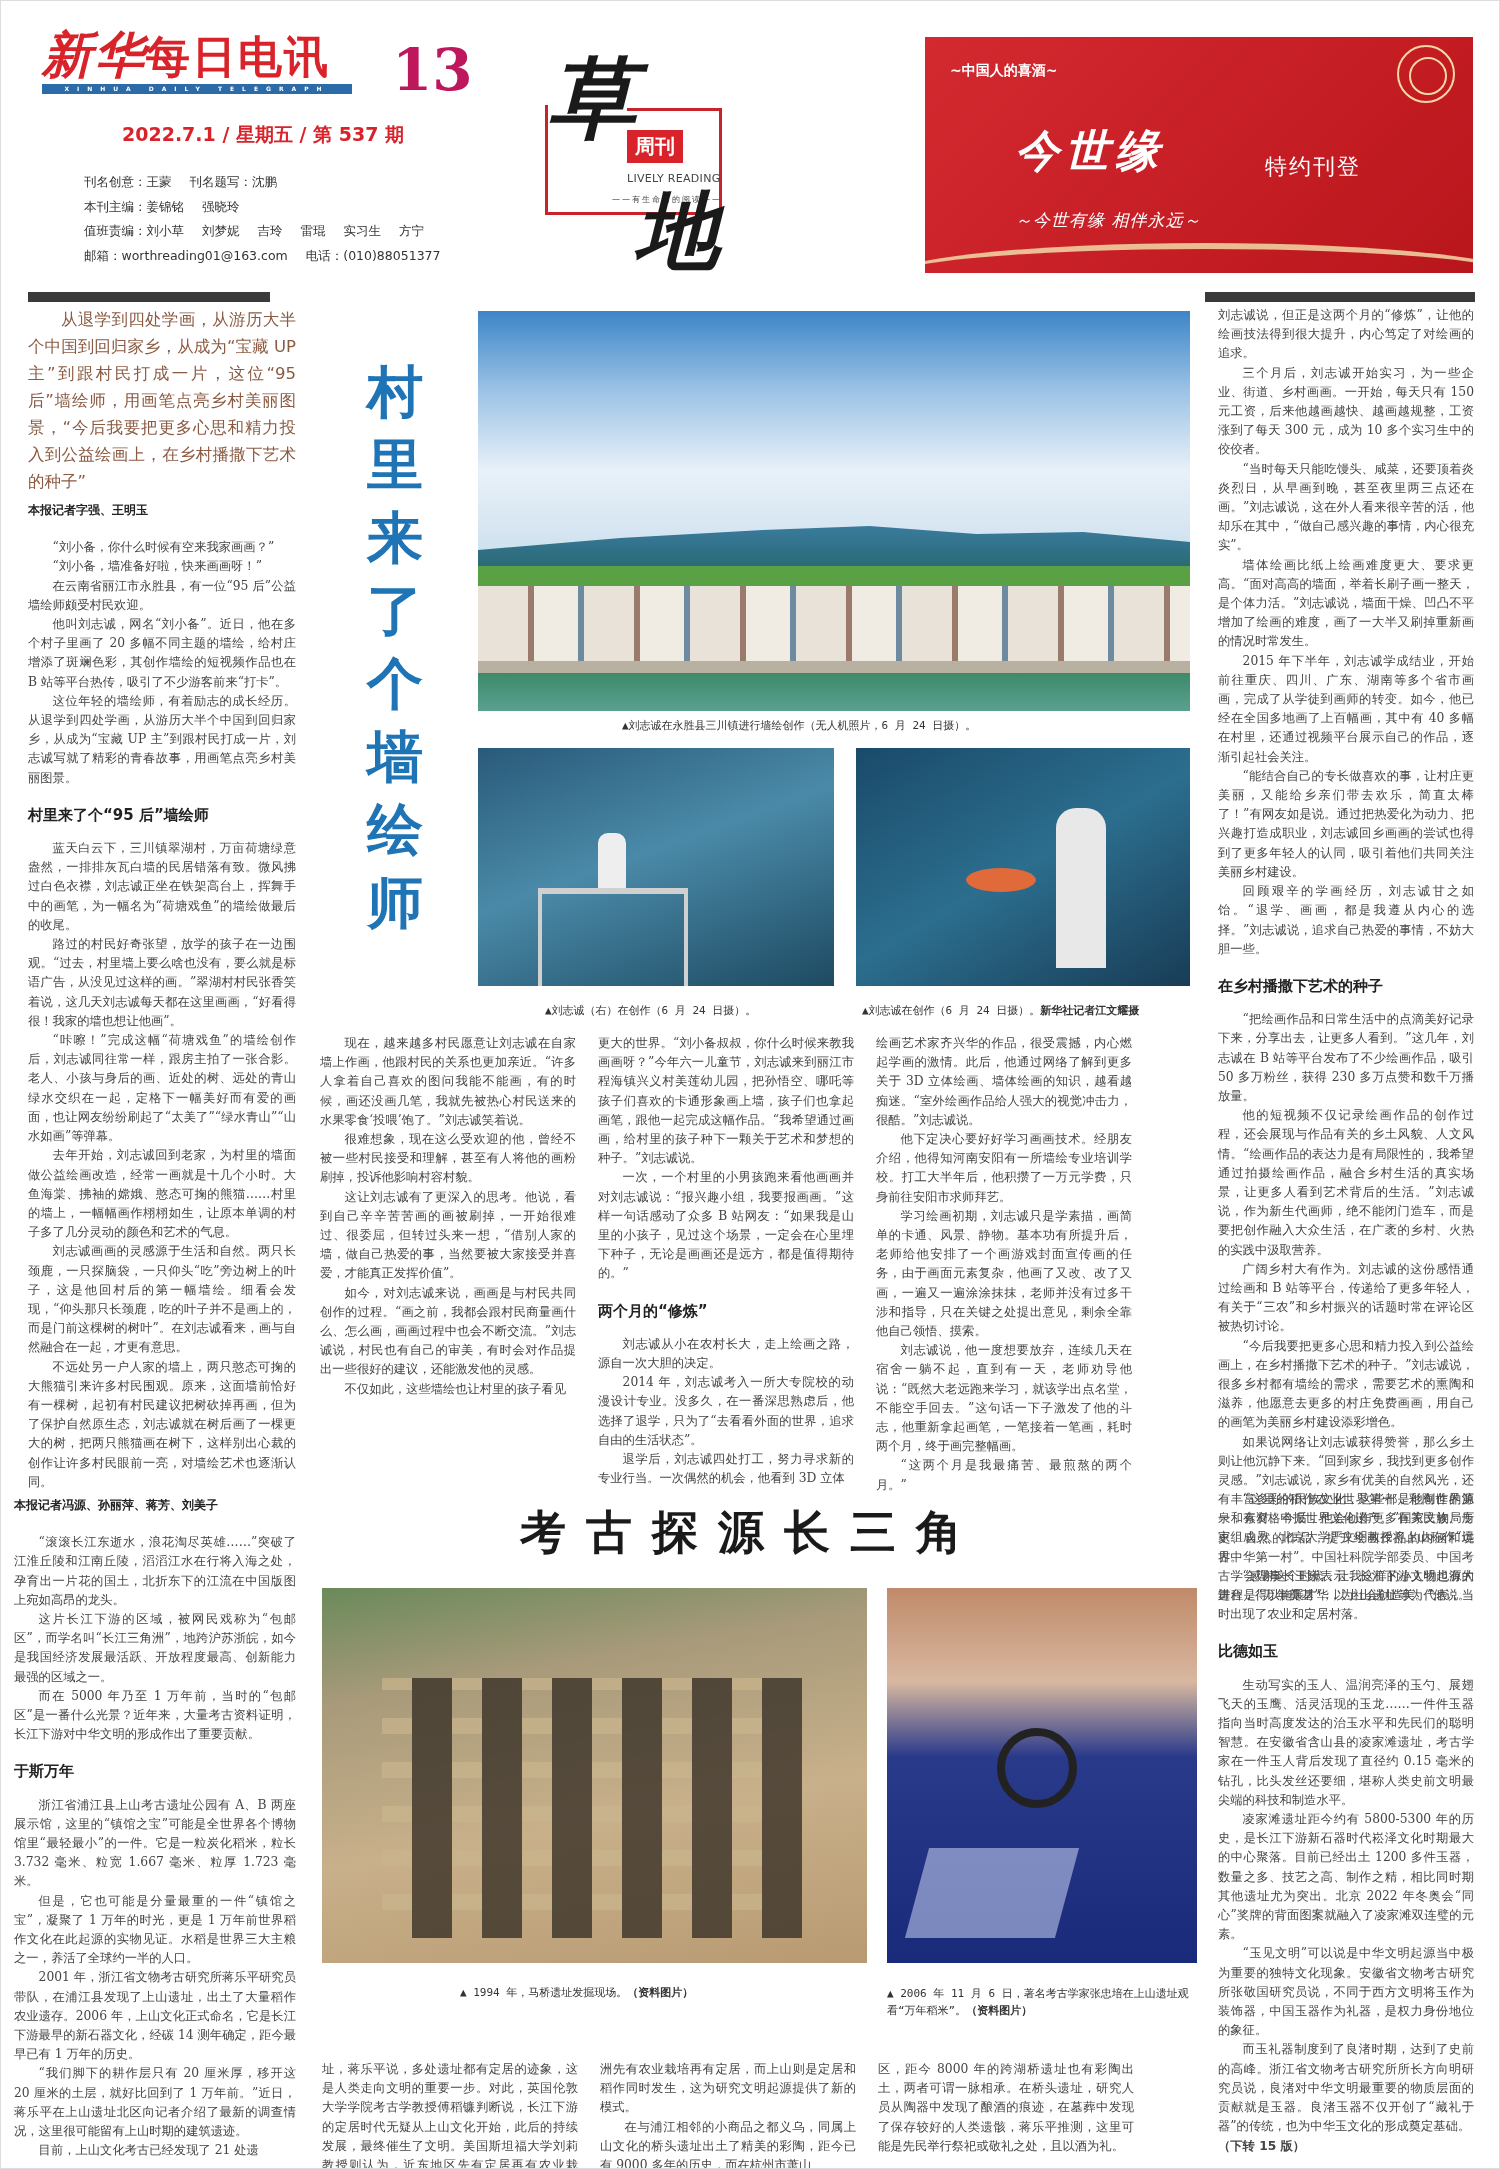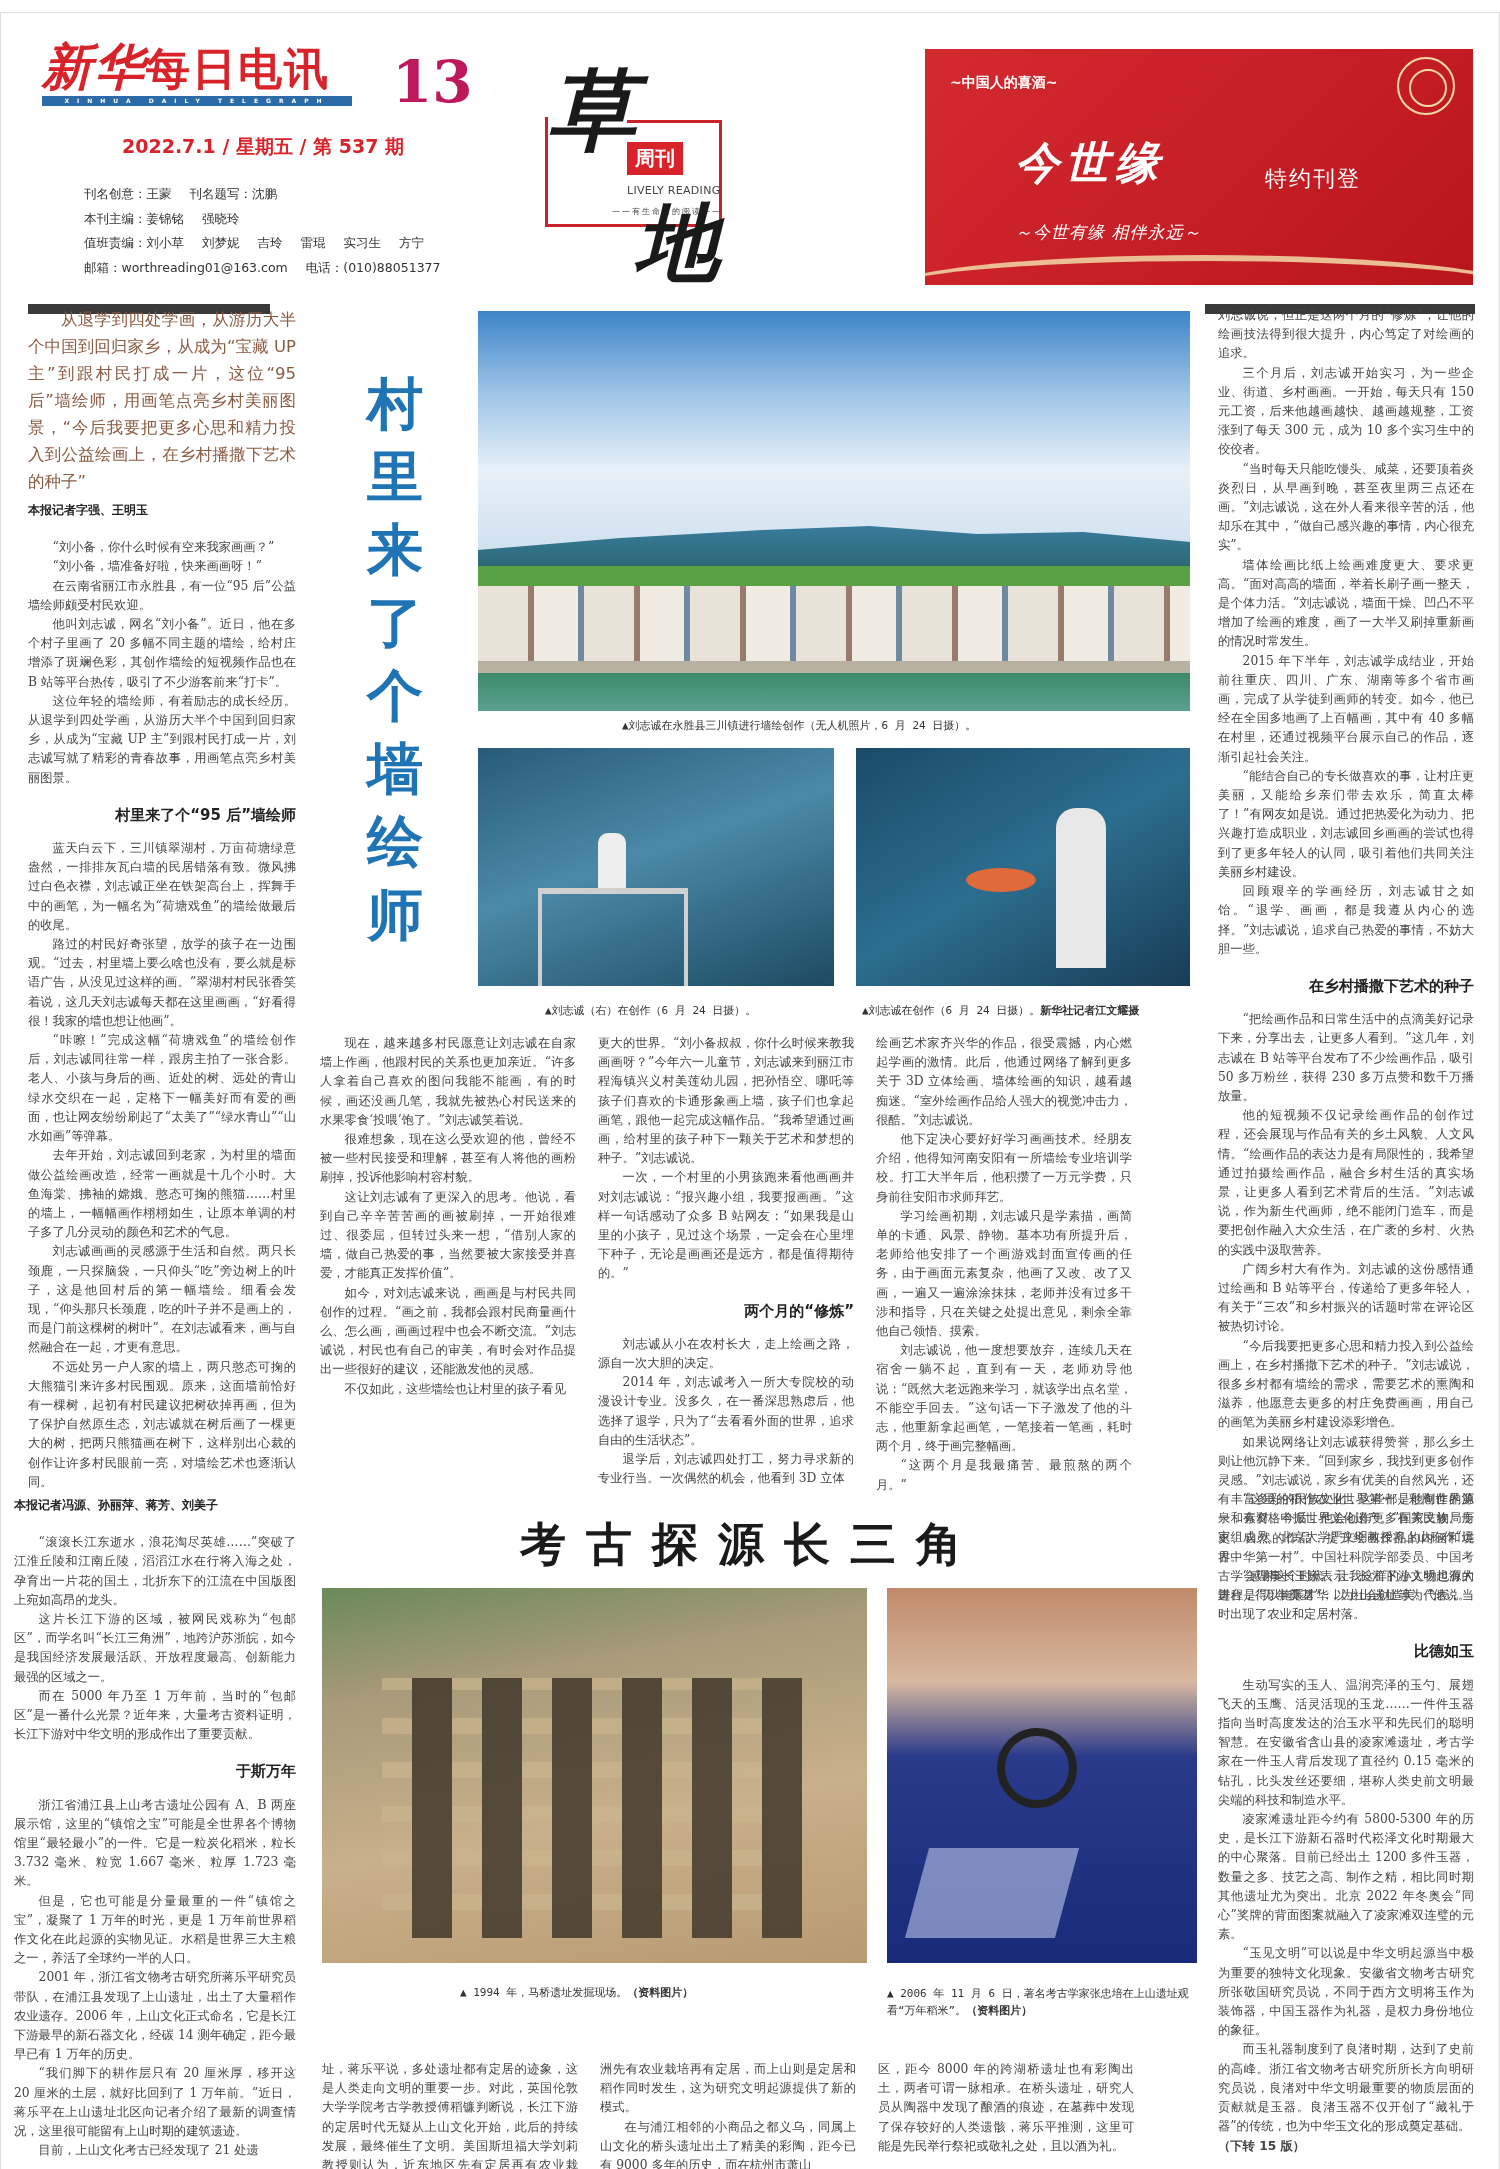--- a/index.html
+++ b/index.html
@@ -1,18 +1,18 @@
 <!DOCTYPE html>
 <html><head>
 <meta charset="utf-8">
 <style>
   * { box-sizing: border-box; margin: 0; padding: 0; }
   html, body { width: 1500px; height: 2169px; background: #fff; overflow: hidden; }
   body { font-family: "DejaVu Serif", "Liberation Serif", serif; color: #333; position: relative; }
-  .abs { position: absolute; margin-top: 12px; }
+  .abs { position: absolute; }
 
   
   .logo-bar { left: 42px; top: 25px; width: 310px; height: 68px; }
   .logo-text { position: absolute; left: 0; top: 0; font-family: "DejaVu Sans", sans-serif; font-weight: bold; color: #d8232a; font-size: 44px; letter-spacing: 2px; line-height: 60px; white-space: nowrap; }
   .logo-text .script { font-style: italic; font-family: "DejaVu Serif", serif; font-size: 50px; }
   .logo-strip { position: absolute; left: 0; top: 59px; width: 310px; height: 10px; background: #2a6ba8; color: #fff; font-size: 6px; letter-spacing: 8px; text-align: center; line-height: 10px; font-family: "DejaVu Sans", sans-serif; font-weight: bold; }
   .page-number { left: 392px; top: 35px; font-family: "DejaVu Serif", serif; font-weight: bold; font-size: 58px; color: #be185d; line-height: 70px; }
   .issue-line { left: 122px; top: 122px; font-family: "DejaVu Sans", sans-serif; font-weight: bold; font-size: 19px; color: #d8232a; white-space: nowrap; }
   .credits { left: 84px; top: 170px; font-family: "DejaVu Sans", sans-serif; font-size: 12.5px; color: #333; line-height: 24.5px; }
   .credits .row span { margin-right: 18px; }
@@ -39,21 +39,21 @@
 
   
   .dark-rule { height: 10px; background: #3a3a3a; }
 
   
   .col { position: absolute; font-size: 12.3px; line-height: 19.2px; color: #444; text-align: justify; }
   .col p { text-indent: 2em; }
   .col p.noi { text-indent: 0; }
   .lead { color: #8b5a42; font-family: "DejaVu Sans", sans-serif; font-size: 16.5px; line-height: 27px; text-indent: 2em; }
   .byline { font-family: "DejaVu Sans", sans-serif; font-weight: bold; font-size: 12px; color: #222; margin: 6px 0 18px; }
-  .subhead { font-family: "DejaVu Sans", sans-serif; font-weight: bold; font-size: 15px; color: #222; text-align: right; margin: 18px 0 14px; text-indent: 0; }
+  .subhead { font-family: "DejaVu Sans", sans-serif; font-weight: bold; font-size: 15px; color: #222; text-align: left; margin: 18px 0 14px; text-indent: 0; }
 
   
   .v-headline { left: 360px; top: 355px; width: 70px; font-family: "DejaVu Sans", sans-serif; font-weight: bold; color: #1f74b6; font-size: 56px; line-height: 73px; text-align: center; }
 
   
   .photo { position: absolute; overflow: hidden; }
   .caption { position: absolute; font-size: 11px; color: #333; font-family: "DejaVu Sans Mono", monospace; }
   .caption b { font-family: "DejaVu Sans", sans-serif; font-weight: bold; }
 
   .sky { background: linear-gradient(180deg, #3d85c8 0%, #9cc3e6 20%, #e8f1f8 40%, #cfe1ef 60%, #7aa3c2 70%); }

